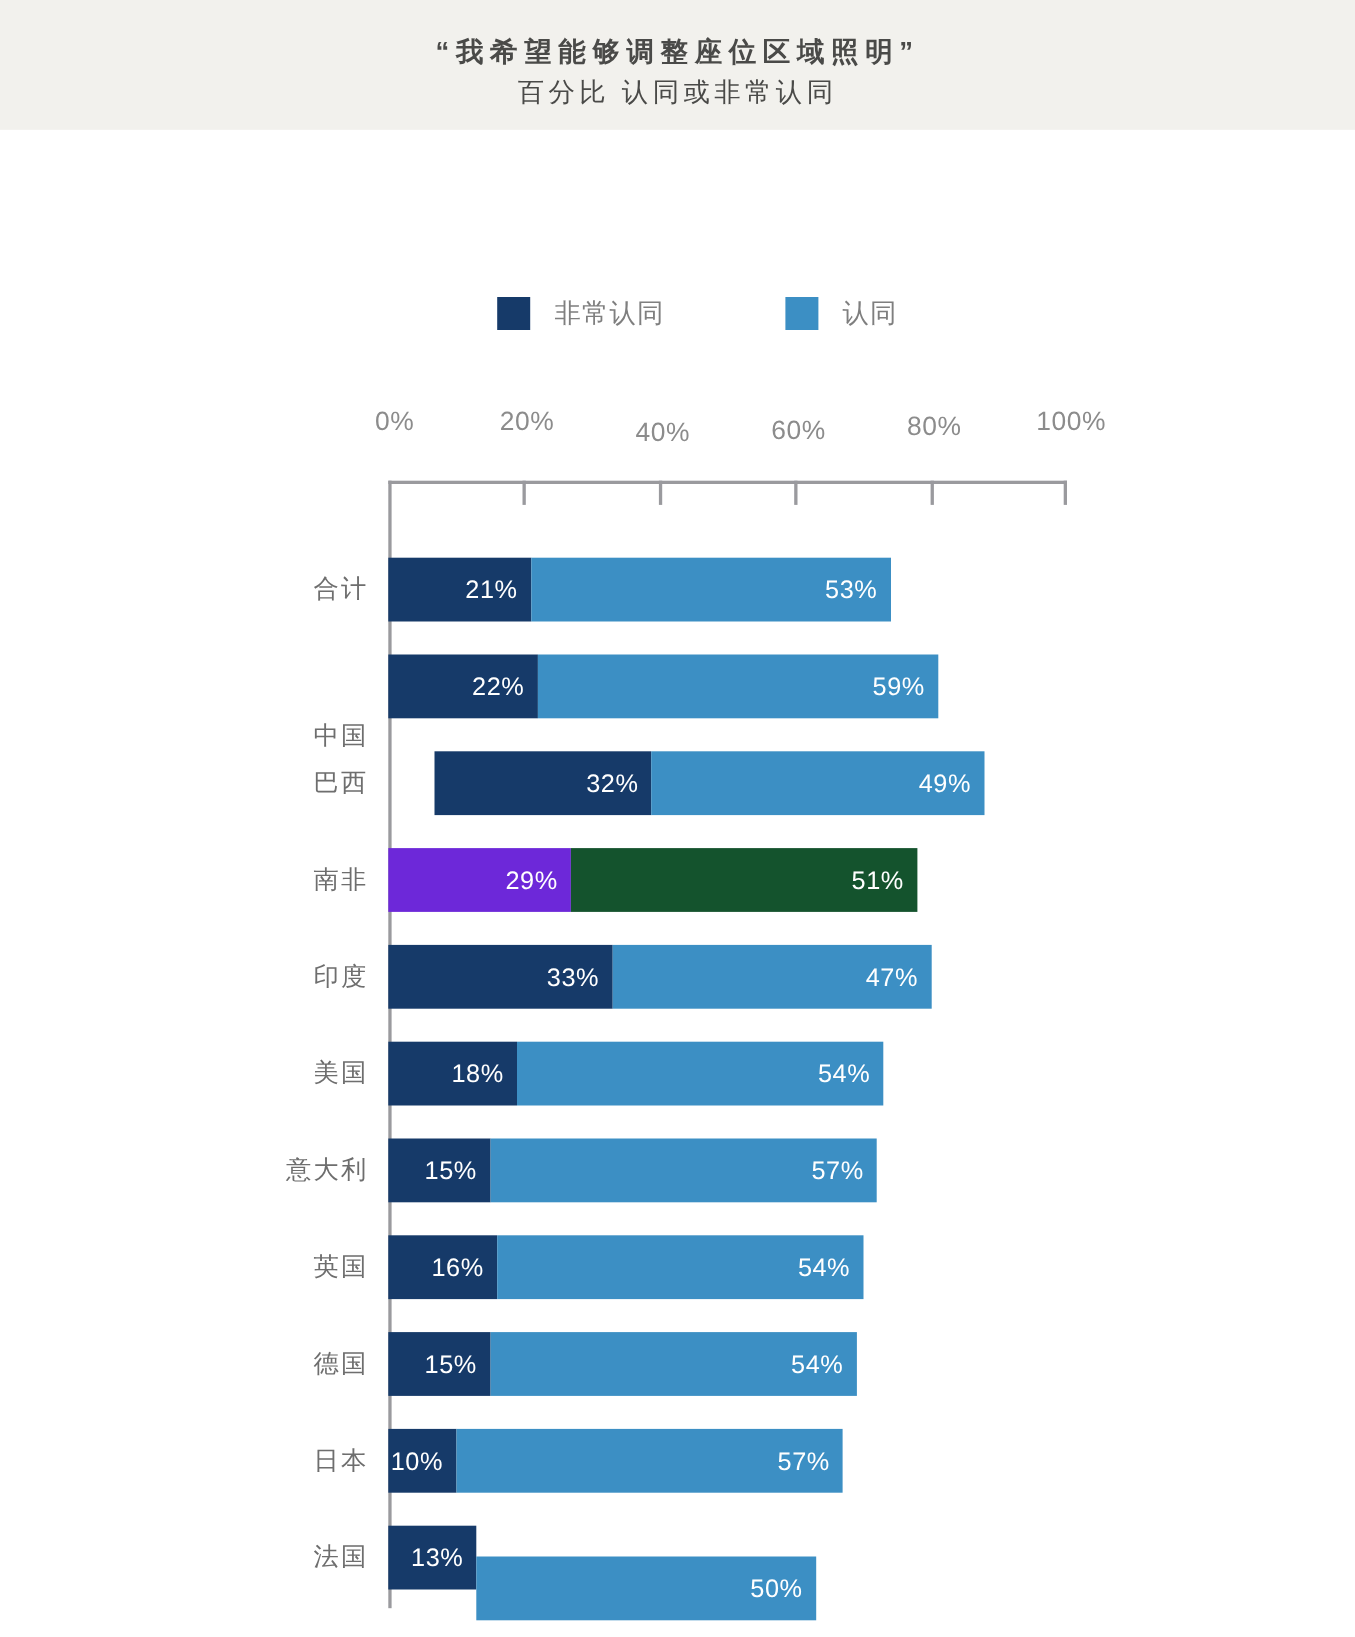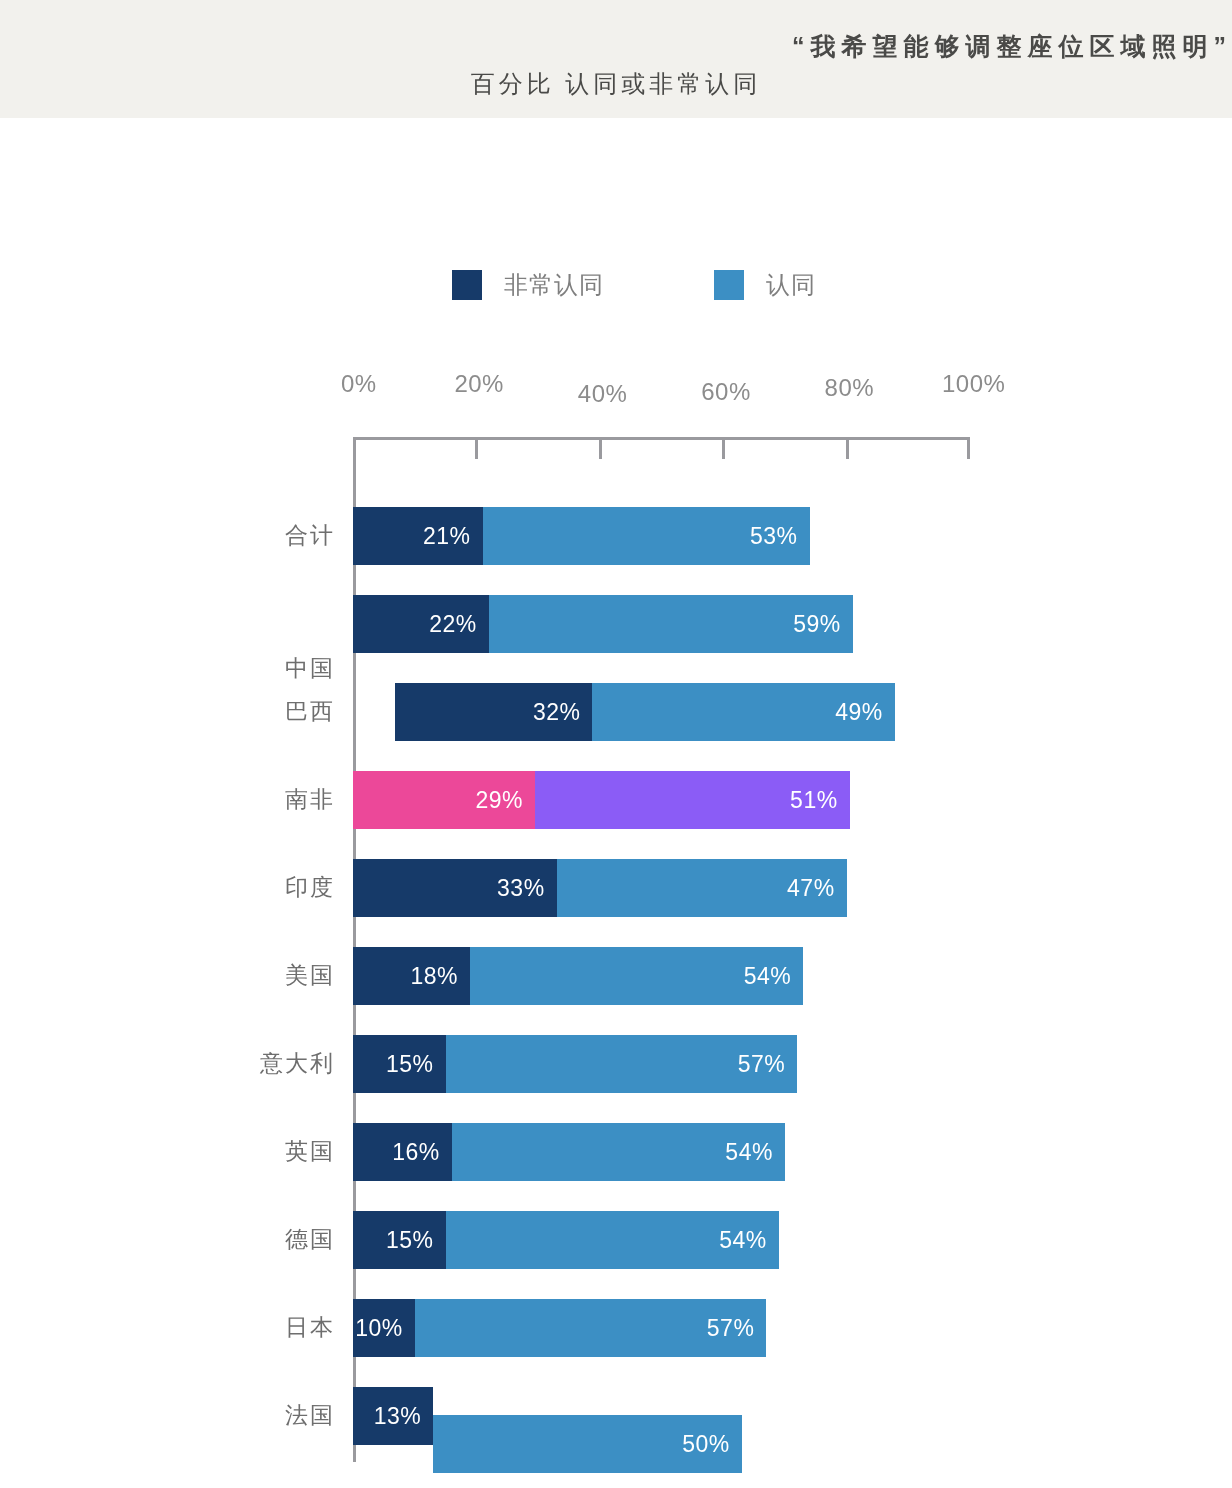--- a/index.html
+++ b/index.html
@@ -21,21 +21,21 @@
     position: absolute;
     left: 0; top: 0;
     width: 1232px;
     height: 118px;
     background: #F2F1ED;
   }
   #chart-title {
     position: absolute;
     left: 0; top: 30px;
     width: 1232px;
-    text-align: right;
+    text-align: center;
     font-size: 25px;
     font-weight: bold;
     color: #4A4A48;
     letter-spacing: 6px;
     white-space: nowrap;
   }
   #chart-subtitle {
     position: absolute;
     left: 0; top: 68px;
     width: 1232px;
@@ -241,24 +241,24 @@
     </div>
     <div class="bar-row" style="top: 246px; padding-left: 42px;">
       <div class="seg seg-strong" style="width: 197.44px; background: rgb(22, 58, 105);">
         <span class="seg-label">32%</span>
       </div>
       <div class="seg seg-agree" style="width: 302.33px; background: rgb(60, 143, 196);">
         <span class="seg-label">49%</span>
       </div>
     </div>
     <div class="bar-row" style="top: 334px;">
-      <div class="seg seg-strong" style="width: 182px; background: #ec4899;">
+      <div class="seg seg-strong" style="width: 166px; background: #6d28d9;">
         <span class="seg-label">29%</span>
       </div>
-      <div class="seg seg-agree" style="width: 314.67px; background: #8b5cf6;">
+      <div class="seg seg-agree" style="width: 314.67px; background: #14532d;">
         <span class="seg-label">51%</span>
       </div>
     </div>
     <div class="bar-row" style="top: 422px;">
       <div class="seg seg-strong" style="width: 203.61px; background: rgb(22, 58, 105);">
         <span class="seg-label">33%</span>
       </div>
       <div class="seg seg-agree" style="width: 289.99px; background: rgb(60, 143, 196); padding-left: 48px;">
         <span class="seg-label">47%</span>
       </div>

